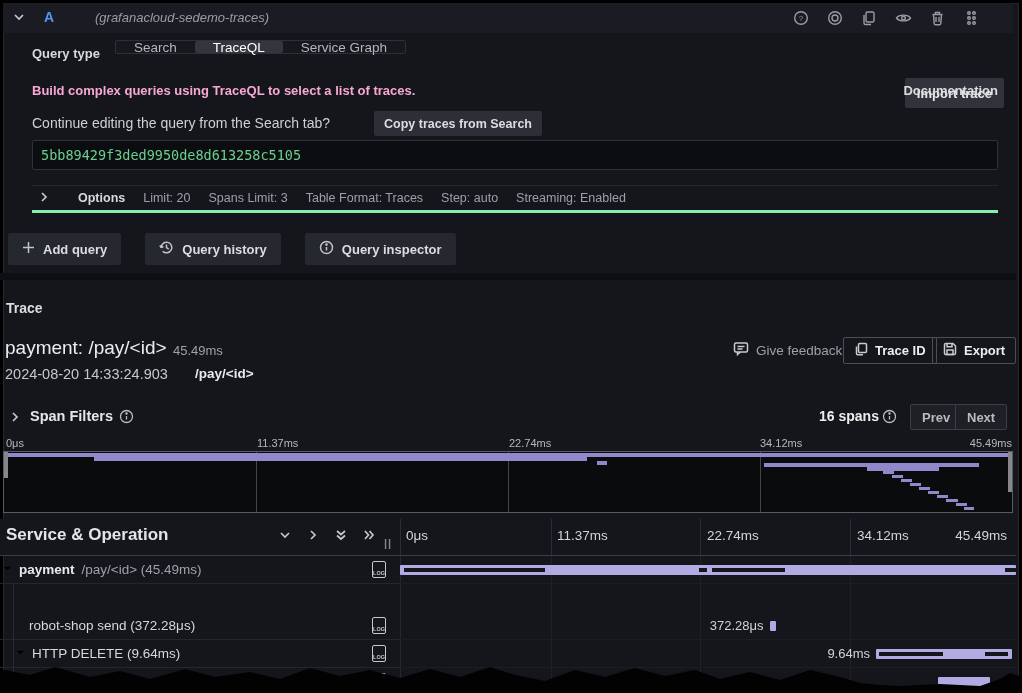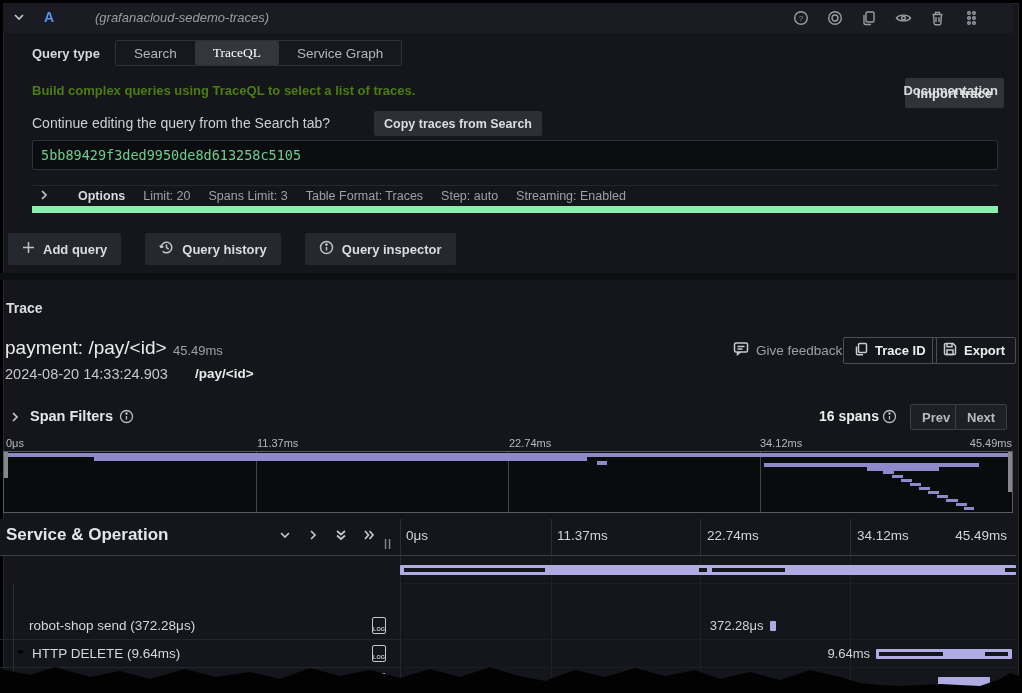--- a/index.html
+++ b/index.html
@@ -12,35 +12,35 @@
   #qheader { left:3px; top:3px; width:1010px; height:30px; background:#1b1c23; border-radius:3px 3px 0 0; }
   #qheader .chev { left:10px; top:8px; }
   #refid { left:41px; top:6px; color:#5794f2; font-weight:700; font-size:14px; }
   #dsname { left:92px; top:7px; color:#9a9ca4; font-style:italic; font-size:13px; }
   .hicons { right:30px; top:4px; display:flex; gap:10px; align-items:center; }
   .hicon { width:24px; height:22px; display:flex; align-items:center; justify-content:center; color:#9a9ca4; }
   .hicon svg { stroke:#9a9ca4; fill:none; stroke-width:1.4; }
 
   
   #qtypelabel { left:32px; top:46px; font-weight:600; font-size:13px; color:#d8d9dd; }
-  #tabgroup { left:115px; top:40px; height:26px; display:flex; border:1px solid #2e3037; border-radius:2px; background:#17181e; }
+  #tabgroup { left:115px; top:40px; height:14px; display:flex; border:1px solid #2e3037; border-radius:2px; background:#17181e; }
   .tab { padding:0 18px; display:flex; align-items:center; color:#b4b6bd; font-size:13.5px; cursor:pointer; }
-  .tab.active { background:#34363d; color:#fff; font-weight:500; border-radius:2px;font-family:Liberation Serif, serif; }
+  .tab.active { background:#34363d; color:#fff; font-weight:500; border-radius:2px; }
   #importbtn { right:18px; top:40px; height:30px; padding:0 12px; background:#31333a; border-radius:2px; display:flex; align-items:center; font-weight:600; color:#e8e9eb;margin-top:38px; }
 
   
-  #hint { left:32px; top:83px; font-weight:600; font-size:13px; color:#4d7c0f; }
+  #hint { left:32px; top:83px; font-weight:600; font-size:13px; color:#f9a8d4; }
   #doclink { right:24px; top:83px; font-weight:600; font-size:13px; color:#dcdde0; }
   #continue { left:32px; top:115px; font-size:14px; color:#cfd0d4; }
   #copybtn { left:374px; top:111px; height:25px; padding:0 10px; background:#2d2f36; border-radius:2px; display:flex; align-items:center; font-weight:600; font-size:12.5px; color:#dcdde0; }
   #querybox { left:32px; top:140px; width:966px; height:30px; background:#0c0d10; border:1px solid #2f3138; border-radius:2px; display:flex; align-items:center; padding:0 8px; }
   #queryval { font-family:"DejaVu Sans Mono", monospace; font-size:13.5px; color:#6ccf8e; }
 
   
-  #optrow { left:32px; top:185px; width:966px; height:28px; border-top:1px solid #26282f; border-bottom:7px solid #86efac; display:flex; align-items:center; gap:18px; }
+  #optrow { left:32px; top:185px; width:966px; height:28px; border-top:1px solid #26282f; border-bottom:3px solid #86efac; display:flex; align-items:center; gap:18px; }
   #optrow .chev { margin-left:6px; }
   #optlabel { font-weight:700; font-size:12.5px; color:#d8d9dd; margin-left:10px; }
   .optitem { color:#9ca0a8; font-size:12.5px; }
 
   
   .actrow { left:8px; top:233px; display:flex; gap:24px; }
   .actbtn { height:32px; padding:0 14px; background:#26282f; border-radius:2px; display:flex; align-items:center; gap:8px; font-weight:600; font-size:13px; color:#dcdde0; }
   .actbtn svg { stroke:#c2c4ca; fill:none; stroke-width:1.5; }
 
   
@@ -328,20 +328,28 @@
   <div class="abs hgrid" style="left:850px"></div>
 </div>
 
 <div class="abs rowgrid" style="left:551px"></div>
 <div class="abs rowgrid" style="left:700px"></div>
 <div class="abs rowgrid" style="left:850px"></div>
 <div class="abs coldiv"></div>
 
 <div class="abs" id="rows">
   <div class="trow" style="top:0">
+    <div class="names">
+      <span class="rchev"><svg width="11" height="11" viewBox="0 0 12 12">
+            <polyline points="2,4 6,8 10,4"></polyline>
+          </svg></span>
+      <span class="svc">payment</span>
+      <span class="op">/pay/&lt;id&gt; (45.49ms)</span>
+      <span class="logic">LOG</span>
+    </div>
     <div class="tl">
         <div class="bar" style="left: 0%; width: 100%; background: rgb(177, 171, 228);">
           <div class="barseg" style="left: 0.6%; width: 22.9%;"></div>
           <div class="barseg" style="left: 48.5%; width: 1.3%;"></div>
           <div class="barseg" style="left: 50.6%; width: 11.9%;"></div>
           <div class="barseg" style="left: 98.2%; width: 1.8%;"></div>
         </div>
       </div>
   </div>
   <div class="trow" style="top:28px">

